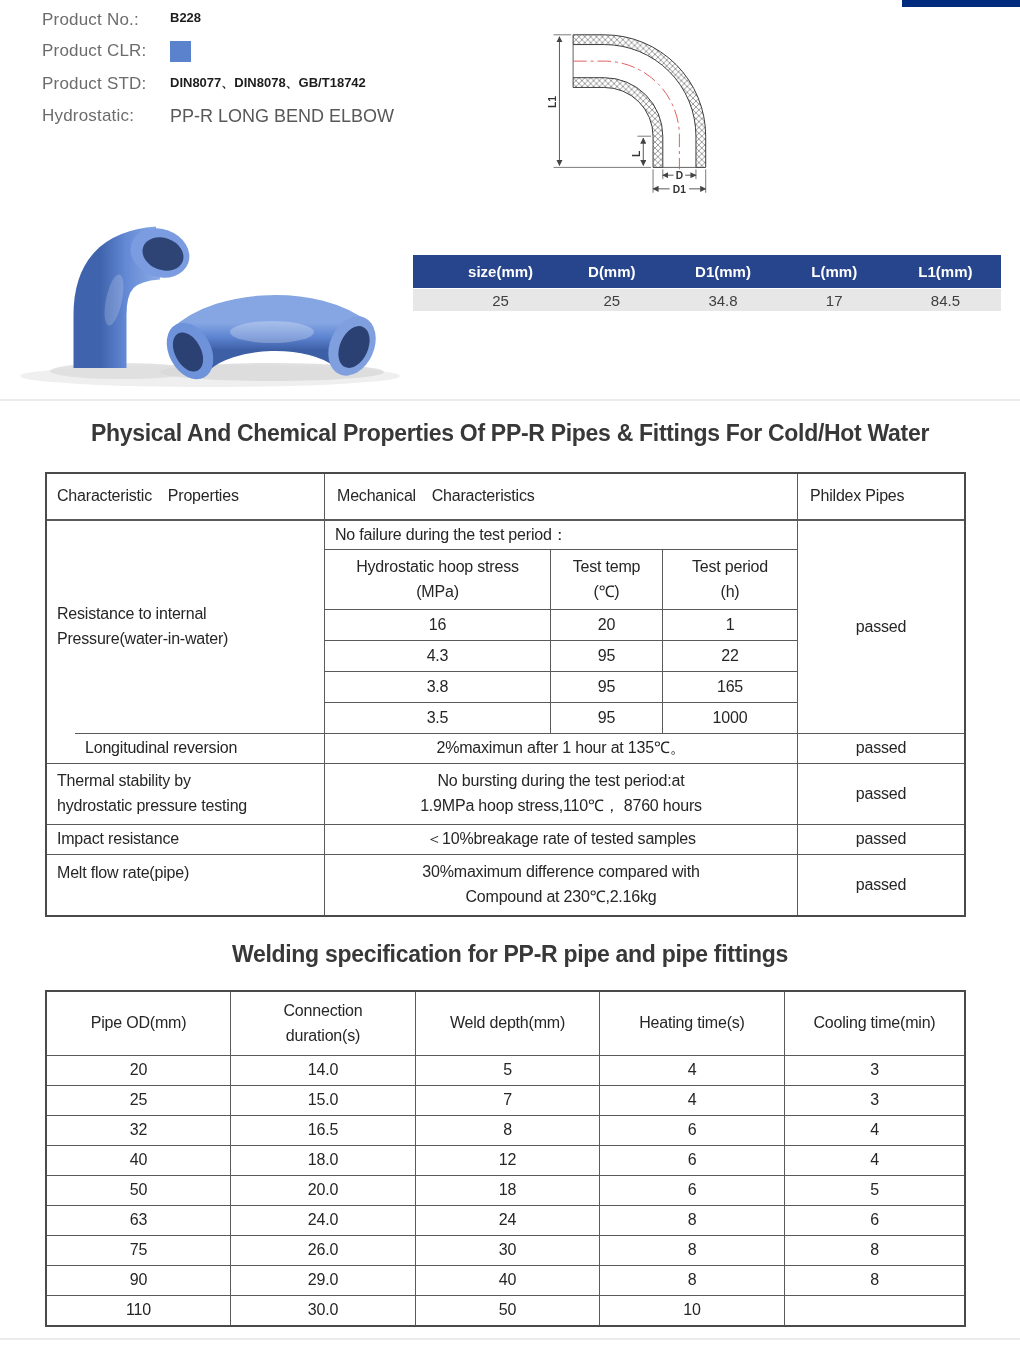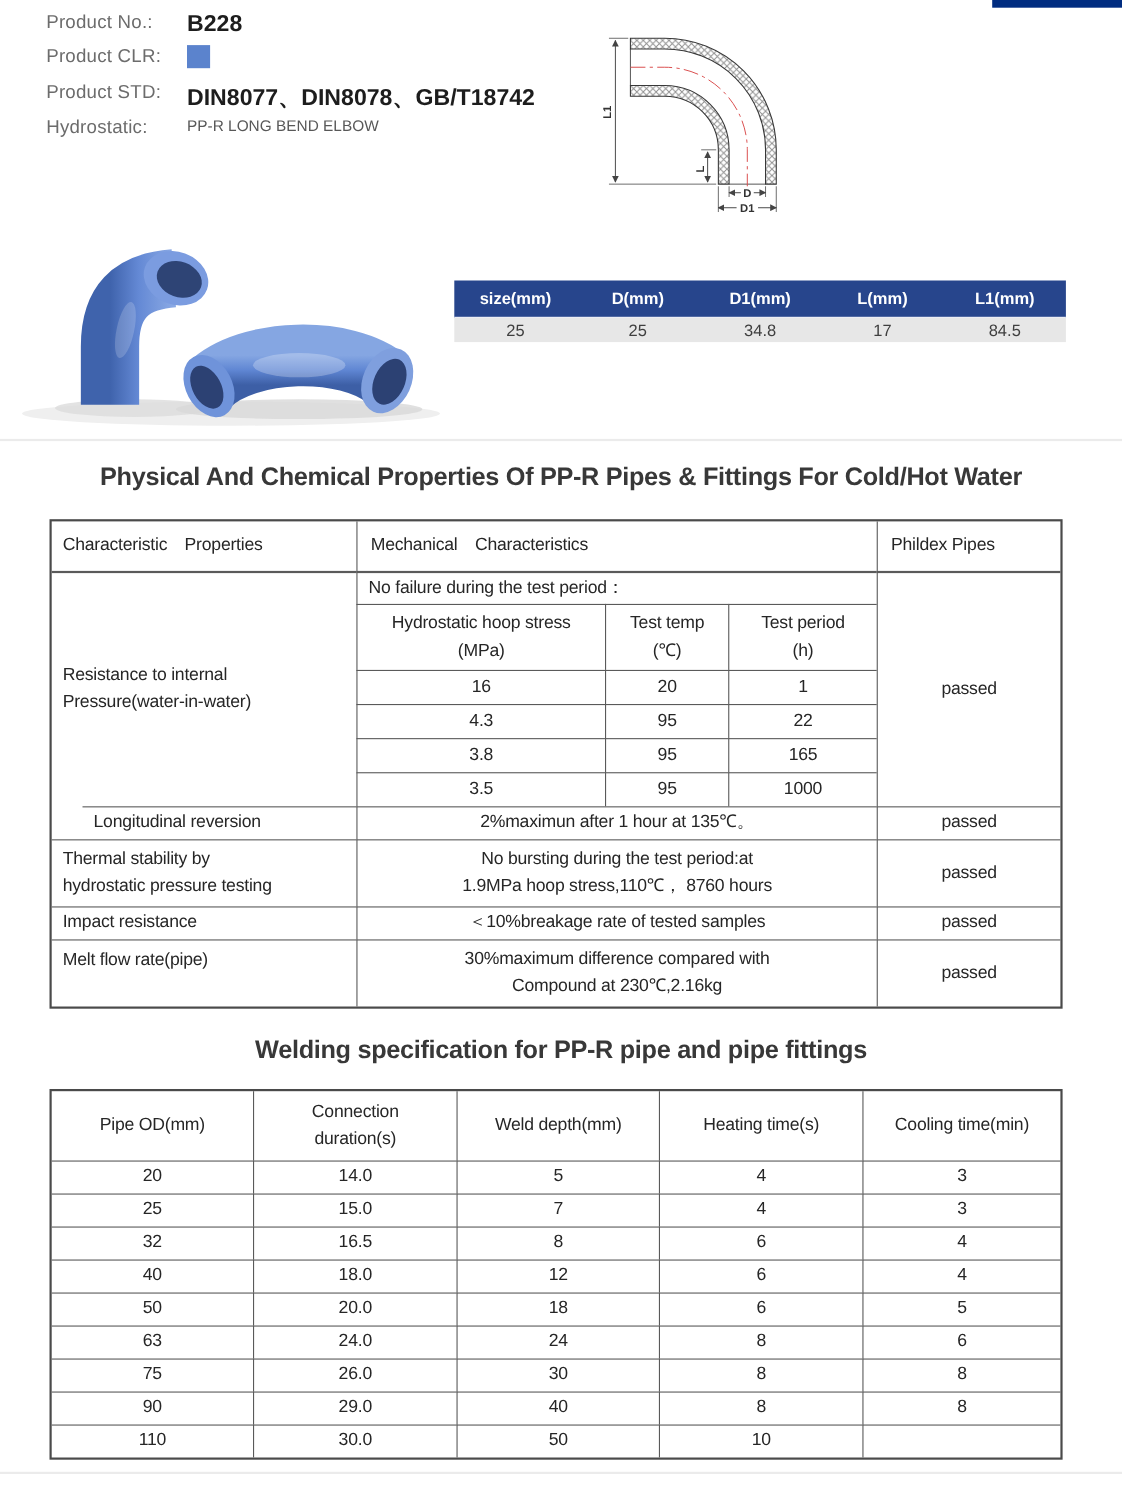--- a/index.html
+++ b/index.html
@@ -3,31 +3,31 @@
 <meta charset="utf-8">
 <style>
   html,body { margin:0; padding:0; background:#ffffff; }
   body { width:1020px; height:1354px; position:relative; font-family:"Liberation Sans", sans-serif; overflow:hidden; }
   .abs { position:absolute; }
 
   
   .pi-row { position:absolute; left:42px; height:26px; }
   .pi-label { font-size:17px; color:#6c6c6c; letter-spacing:0.2px; }
   .pi-value { position:absolute; left:128px; top:0; white-space:nowrap; }
-  .v-bold { font-size:21px; font-weight:700; color:#1d1d1d;text-align:center; }
-  .v-gray { font-size:14px; color:#585858; }
+  .v-bold { font-size:13px; font-weight:700; color:#1d1d1d;text-align:center; }
+  .v-gray { font-size:18px; color:#585858; }
   .swatch { position:absolute; left:128px; top:0px; width:21px; height:21px; }
 
   
   .divider { position:absolute; left:0; width:1020px; height:2px; background:#ebebeb; }
   .navy-bar { position:absolute; }
 
   
   .size-table { position:absolute; left:413px; top:255px; width:556px; }
-  .st-row { display:flex; width:100%; }
+  .st-row { display:flex; width:100%;padding-left:32px; }
   .st-h { height:33px; border-bottom:1px solid #ffffff; }
   .st-d { height:22px; background:#e7e7e7; }
   .st-cell { flex:1 1 0; display:flex; align-items:center; justify-content:center; }
   .st-h .st-cell { color:#ffffff; font-weight:700; font-size:15px; }
   .st-d .st-cell { color:#3f3f3f; font-size:15px; }
 
   
   .sec-title { position:absolute; left:0; width:1020px; text-align:center;
                font-size:23px; font-weight:700; color:#383838; letter-spacing:-0.3px; }
 

